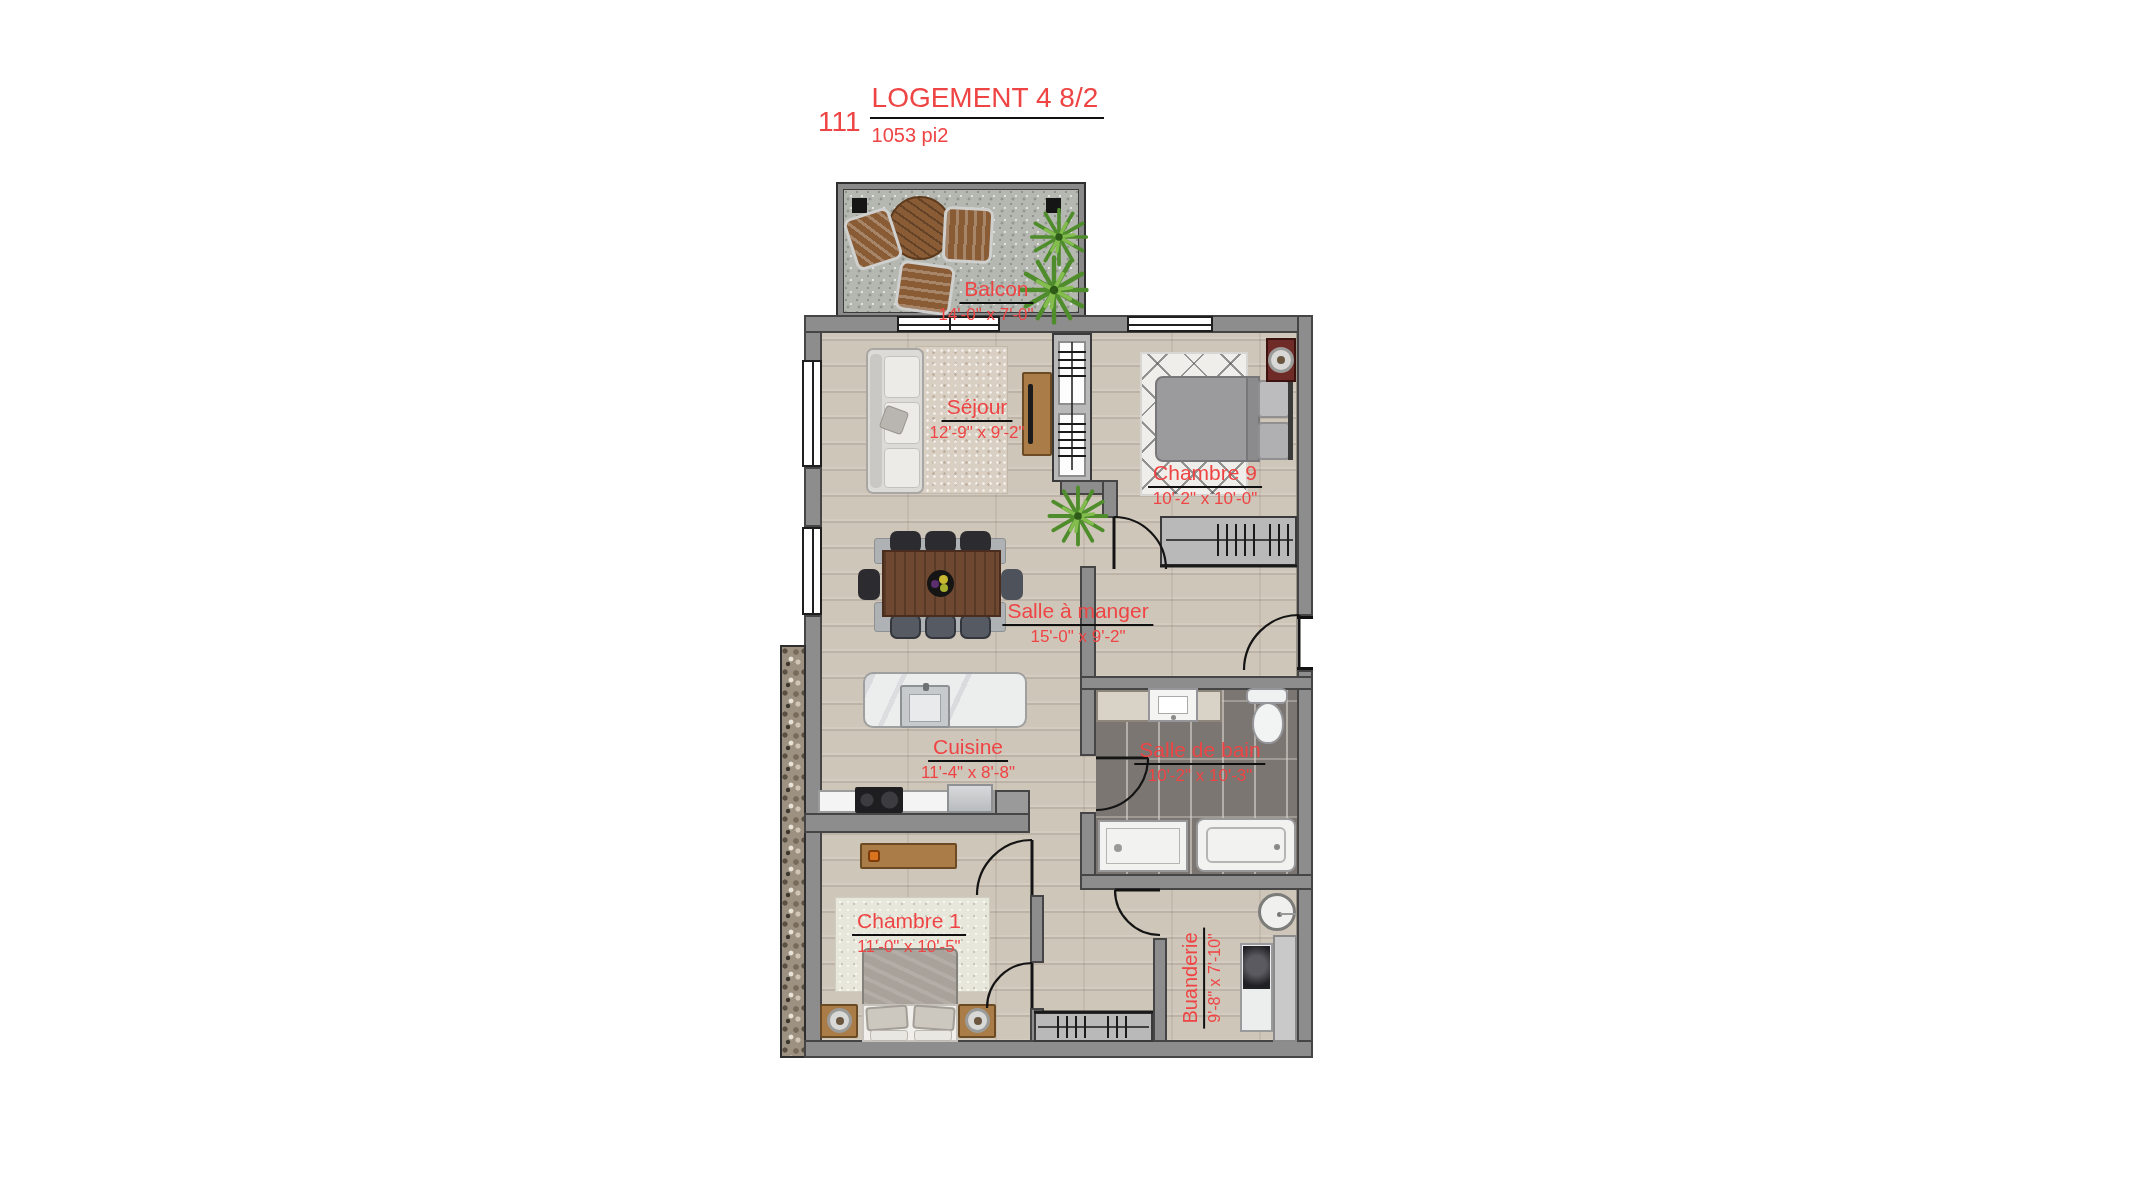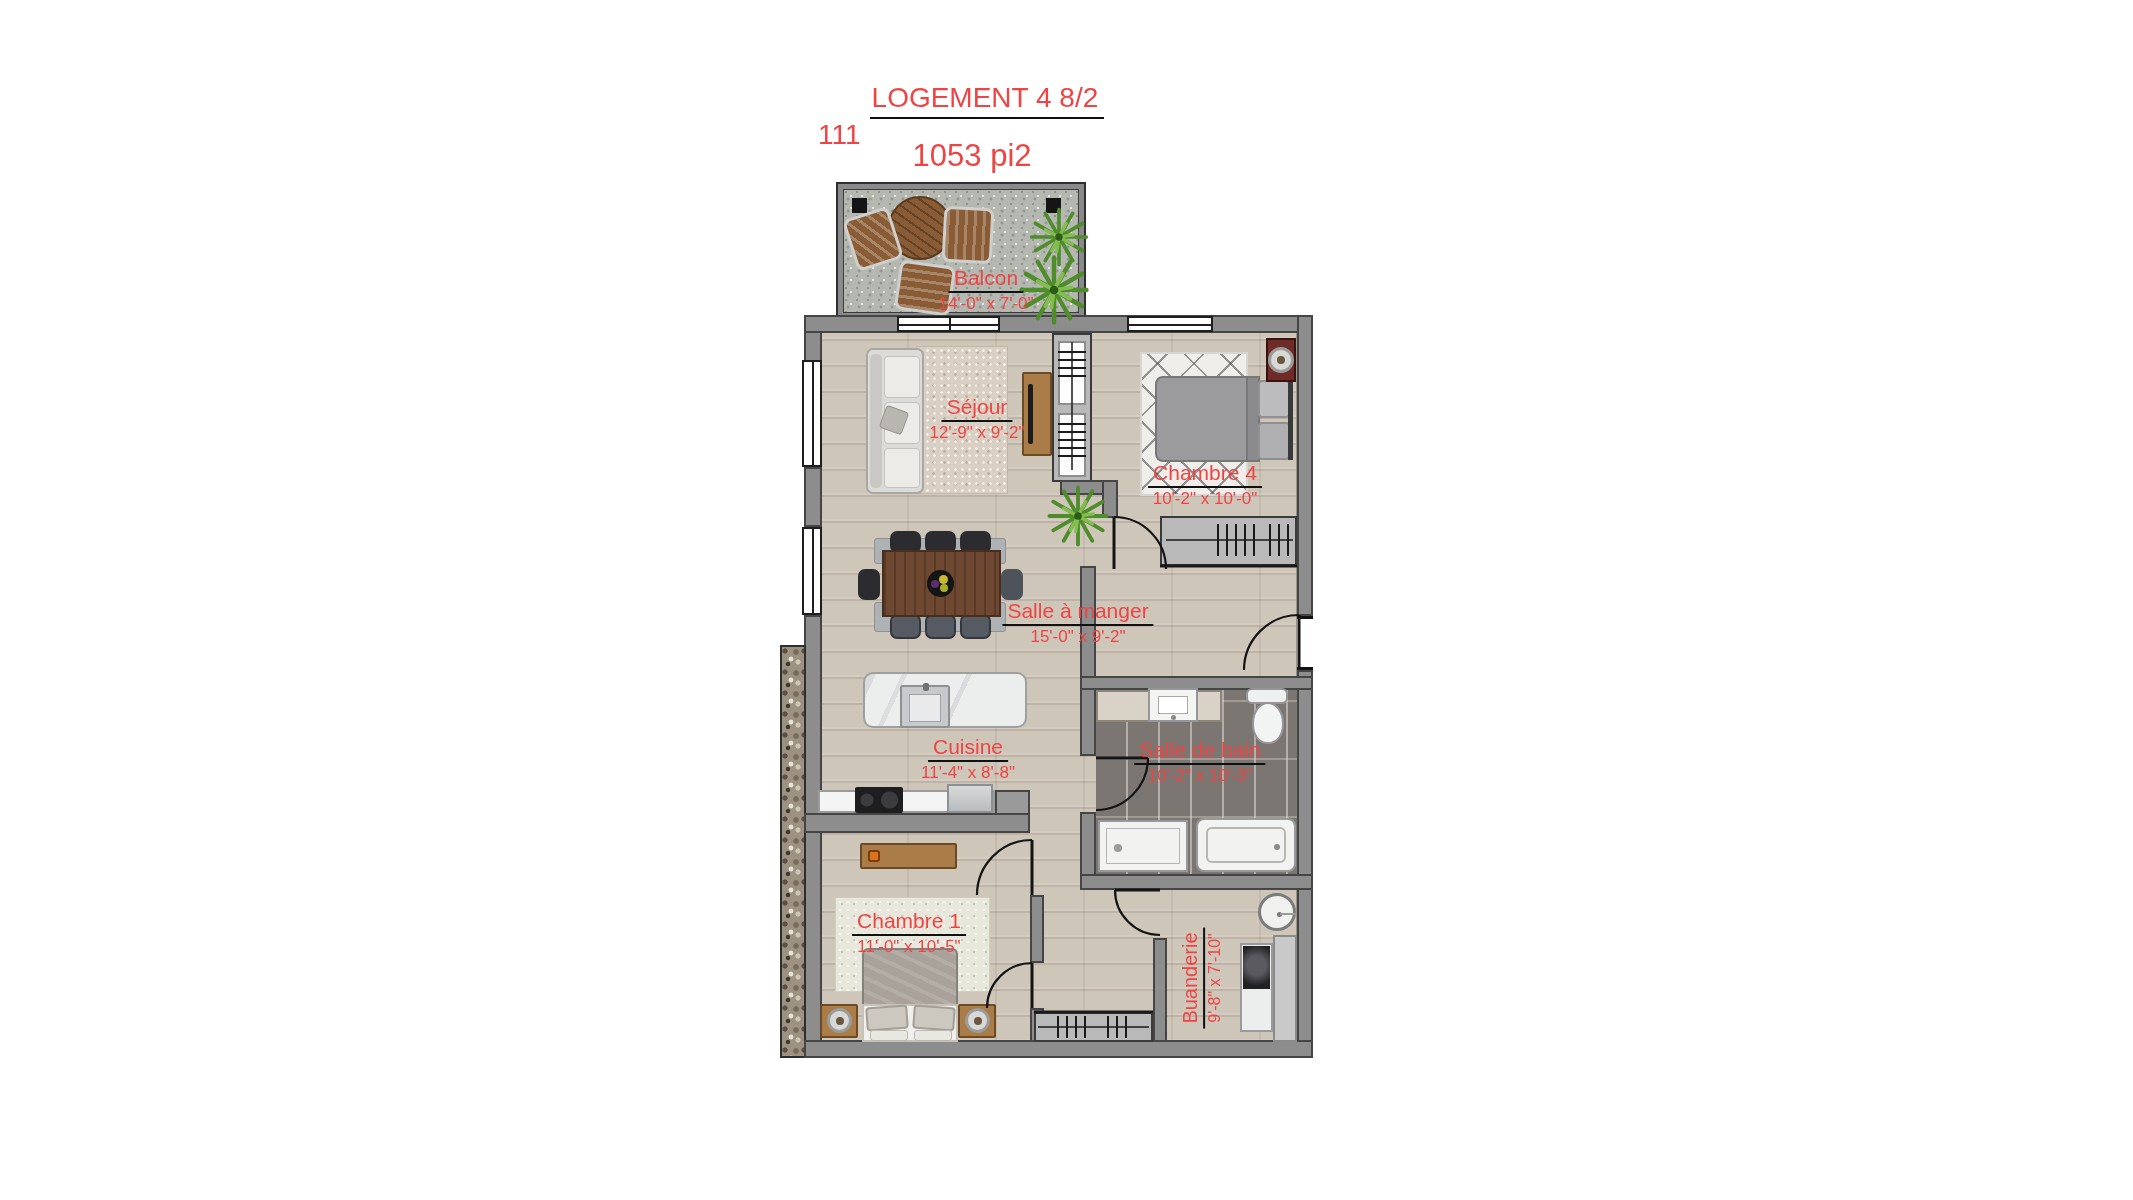--- a/index.html
+++ b/index.html
@@ -47,21 +47,21 @@
   .marble{background:#eceded;background-image:linear-gradient(115deg, rgba(160,165,175,.25) 0 6%, transparent 6% 20%, rgba(160,165,175,.22) 20% 23%, transparent 23% 55%, rgba(160,165,175,.25) 55% 58%, transparent 58%);border:2px solid #9f9f9f;border-radius:10px;}
   .fixture{background:#f2f2f0;border:2px solid #98989a;}
   
   .room-label{position:absolute;transform:translateX(-50%);text-align:center;line-height:1.05;white-space:nowrap;z-index:50;}
   .rl-name{display:inline-block;font-size:21px;border-bottom:2px solid #101010;padding:0 5px 2px;}
   .rl-dims{font-size:17px;padding-top:2px;}
   .room-label.rot{transform:translate(-50%,-50%) rotate(-90deg);}
   .titleblock{position:absolute;left:818px;top:82px;display:flex;align-items:center;gap:9px;z-index:60;}
   .tb-num{font-size:28px;padding-top:14px;}
   .tb-name{display:block;font-size:28px;border-bottom:2px solid #101010;padding:0 6px 3px 2px;}
-  .tb-area{display:block;font-size:31px;padding:19px 0 0 2px;margin-left:41px;}
+  .tb-area{display:block;font-size:20px;padding:5px 0 0 2px;}
   .overlay{position:absolute;left:0;top:0;z-index:40;pointer-events:none;}
   .lamp{border-radius:50%;background:#d8d8d6;border:3px solid #9b9b99;}
   .lamp-dot{position:absolute;left:50%;top:50%;width:8px;height:8px;margin:-4px 0 0 -4px;border-radius:50%;background:#6b5640;}
 </style>
 </head>
 <body>
 
 <div class="canvas">
 
   <div class="titleblock">
@@ -311,30 +311,30 @@
         <line x1="1117" y1="1016" x2="1117" y2="1038"></line>
       <line x1="1126" y1="1016" x2="1126" y2="1038"></line>
       <line x1="1034" y1="1012" x2="1153" y2="1012" stroke-width="3"></line>
     </g>
 
     <use href="#plant" transform="translate(1059,237) scale(1.05)"></use>
     <use href="#plant" transform="translate(1054,290) scale(1.25)"></use>
     <use href="#plant" transform="translate(1078,516) scale(1.1)"></use>
   </svg>
 
-  <div class="room-label" style="left:986px;top:267px;">
+  <div class="room-label" style="left:986px;top:278px;text-align:right;">
     <div class="rl-name">Balcon</div>
     <div class="rl-dims">14'-0" x 7'-0"</div>
   </div>
   <div class="room-label" style="left:977px;top:396px;">
     <div class="rl-name">Séjour</div>
     <div class="rl-dims">12'-9" x 9'-2"</div>
   </div>
   <div class="room-label" style="left:1205px;top:462px;">
-    <div class="rl-name">Chambre 4</div>
+    <div class="rl-name">Chambre 9</div>
     <div class="rl-dims">10'-2" x 10'-0"</div>
   </div>
   <div class="room-label" style="left:1078px;top:600px;">
     <div class="rl-name">Salle à manger</div>
     <div class="rl-dims">15'-0" x 9'-2"</div>
   </div>
   <div class="room-label" style="left:968px;top:736px;">
     <div class="rl-name">Cuisine</div>
     <div class="rl-dims">11'-4" x 8'-8"</div>
   </div>

